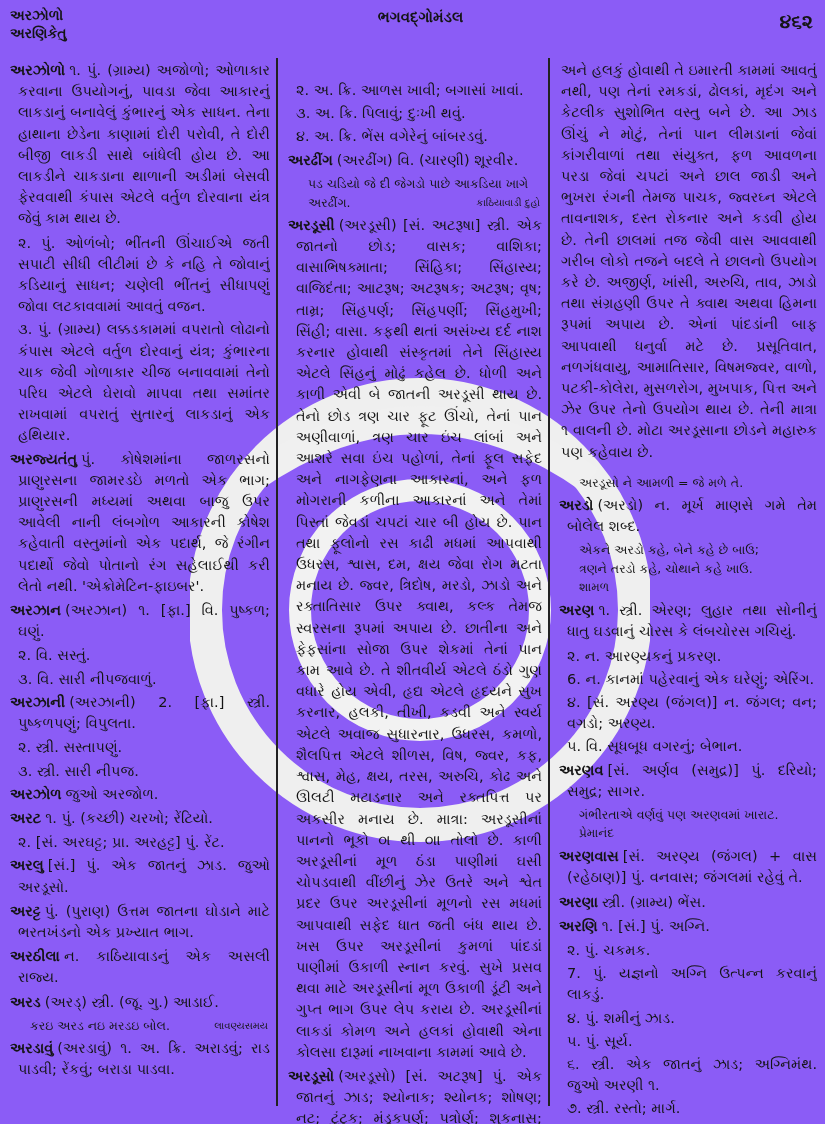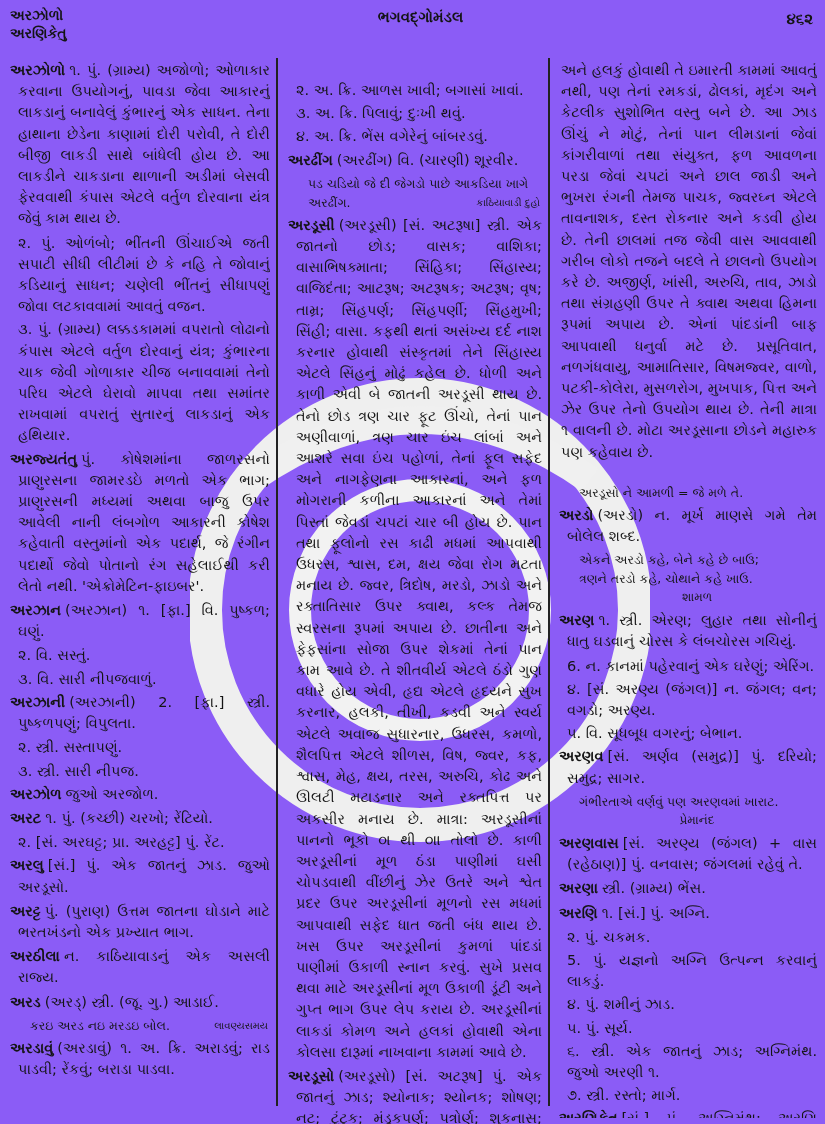--- a/index.html
+++ b/index.html
@@ -22,46 +22,46 @@
     position: absolute; left: 10px; top: 6px;
     font-weight: bold; font-size: 14px; line-height: 18px;
   }
   .guide div { display: block; }
   .title {
     position: absolute; left: 16px; right: 0; top: 8px;
     text-align: center; font-weight: bold; font-size: 15px;
   }
   .page-no {
     position: absolute; right: 12px; top: 10px;
-    font-weight: bold; font-size: 15px;
+    font-weight: bold; font-size: 19px;
   }
   .rule {
     position: absolute; top: 58px; width: 2px; height: 1048px;
     background: #222;
   }
   .col {
     position: absolute; top: 60px; height: 1058px;
     overflow: hidden;
     font-size: 14.5px; line-height: 21.2px;
     text-align: justify;
   }
   .col1 { left: 8px; width: 262px; }
   .col2 { left: 286px; width: 256px; margin-top: 20px; }
   .col3 { left: 557px; width: 260px; }
   .entry { margin: 0 0 3px 0; padding-left: 10px; text-indent: -8px; }
   .hw { font-weight: bold; margin-right: 4px; }
   .sense { margin: 0 0 2px 0; padding-left: 10px; }
-  .cont { margin: 0 0 20px 0; padding-left: 4px; }
+  .cont { margin: 0 0 10px 0; padding-left: 4px; }
   .quote {
     margin: 0 0 3px 0; padding-left: 22px;
     font-size: 12.5px; line-height: 19px; text-align: left;
   }
   .quote .line { display: block; }
   .src-inline { float: right; font-size: 10px; padding-right: 2px; }
-  .src-block { display: block; text-align: center; font-size: 12px; padding-right: 2px; }
+  .src-block { display: block; text-align: left; font-size: 12px; padding-right: 2px; }
 </style>
 </head>
 <body>
 
 <div class="page">
 
   <svg class="watermark" viewBox="0 0 460 620">
     <circle cx="230" cy="310" r="215" fill="none" stroke="#efefef" stroke-width="34"></circle>
     <circle cx="230" cy="310" r="120" fill="none" stroke="#f2f2f2" stroke-width="22"></circle>
     <path d="M60 180 Q230 60 400 180" fill="none" stroke="#f0f0f0" stroke-width="28"></path>
@@ -112,33 +112,34 @@
   <div class="col col3">
     <p class="cont">અને હલકું હોવાથી તે ઇમારતી કામમાં આવતું નથી, પણ તેનાં રમકડાં, ઢોલકાં, મૃદંગ અને કેટલીક સુશોભિત વસ્તુ બને છે. આ ઝાડ ઊંચું ને મોટું, તેનાં પાન લીમડાનાં જેવાં કાંગરીવાળાં તથા સંયુક્ત, ફળ આવળના પરડા જેવાં ચપટાં અને છાલ જાડી અને ભુખરા રંગની તેમજ પાચક, જ્વરઘ્ન એટલે તાવનાશક, દસ્ત રોકનાર અને કડવી હોય છે. તેની છાલમાં તજ જેવી વાસ આવવાથી ગરીબ લોકો તજને બદલે તે છાલનો ઉપયોગ કરે છે. અજીર્ણ, ખાંસી, અરુચિ, તાવ, ઝાડો તથા સંગ્રહણી ઉપર તે ક્વાથ અથવા હિમના રૂપમાં અપાય છે. એનાં પાંદડાંની બાફ આપવાથી ધનુર્વા મટે છે. પ્રસૂતિવાત, નળગંધવાયુ, આમાતિસાર, વિષમજ્વર, વાળો, પટકી-કોલેરા, મુસળરોગ, મુખપાક, પિત્ત અને ઝેર ઉપર તેનો ઉપયોગ થાય છે. તેની માત્રા ૧ વાલની છે. મોટા અરડૂસાના છોડને મહારુક પણ કહેવાય છે.</p>
     <p class="quote">અરડૂસો ને આમળી = જે મળે તે.</p>
     <p class="entry"><span class="hw">અરડો</span><span>(અરડો) ન. મૂર્ખ માણસે ગમે તેમ બોલેલ શબ્દ.</span></p>
     <p class="quote">
       <span class="line">એકને અરડો કહે, બેને કહે છે બાઉ;</span>
       <span class="line">ત્રણને તરડો કહે, ચોથાને કહે ખાઉ.</span>
       <span class="src-block">શામળ</span>
     </p>
     <p class="entry"><span class="hw">અરણ</span><span>૧. સ્ત્રી. એરણ; લુહાર તથા સોનીનું ધાતુ ઘડવાનું ચોરસ કે લંબચોરસ ગચિયું.</span></p>
+    <p class="sense">૨. ન. આરણ્યકનું પ્રકરણ.</p>
     <p class="sense">6. ન. કાનમાં પહેરવાનું એક ઘરેણું; એરિંગ.</p>
     <p class="sense">૪. [સં. અરણ્ય (જંગલ)] ન. જંગલ; વન; વગડો; અરણ્ય.</p>
     <p class="sense">૫. વિ. સૂધબૂધ વગરનું; બેભાન.</p>
     <p class="entry"><span class="hw">અરણવ</span><span>[સં. અર્ણવ (સમુદ્ર)] પું. દરિયો; સમુદ્ર; સાગર.</span></p>
     <p class="quote">
       <span class="line">ગંભીરતાએ વર્ણવું પણ અરણવમાં ખારાટ.</span>
       <span class="src-block">પ્રેમાનંદ</span>
     </p>
     <p class="entry"><span class="hw">અરણવાસ</span><span>[સં. અરણ્ય (જંગલ) + વાસ (રહેઠાણ)] પું. વનવાસ; જંગલમાં રહેવું તે.</span></p>
     <p class="entry"><span class="hw">અરણા</span><span>સ્ત્રી. (ગ્રામ્ય) ભેંસ.</span></p>
     <p class="entry"><span class="hw">અરણિ</span><span>૧. [સં.] પું. અગ્નિ.</span></p>
     <p class="sense">૨. પું. ચકમક.</p>
-    <p class="sense">5. પું. યજ્ઞનો અગ્નિ ઉત્પન્ન કરવાનું લાકડું.</p>
+    <p class="sense">7. પું. યજ્ઞનો અગ્નિ ઉત્પન્ન કરવાનું લાકડું.</p>
     <p class="sense">૪. પું. શમીનું ઝાડ.</p>
     <p class="sense">૫. પું. સૂર્ય.</p>
     <p class="sense">૬. સ્ત્રી. એક જાતનું ઝાડ; અગ્નિમંથ. જુઓ અરણી ૧.</p>
     <p class="sense">૭. સ્ત્રી. રસ્તો; માર્ગ.</p>
     <p class="entry"><span class="hw">અરણિકેતુ</span><span>[સં.] પું. અગ્નિમંથ; અરણિ નામનું ઝાડ. જુઓ અરણી ૧.</span></p>
   </div>
 
 </div>
 
 </body></html>

